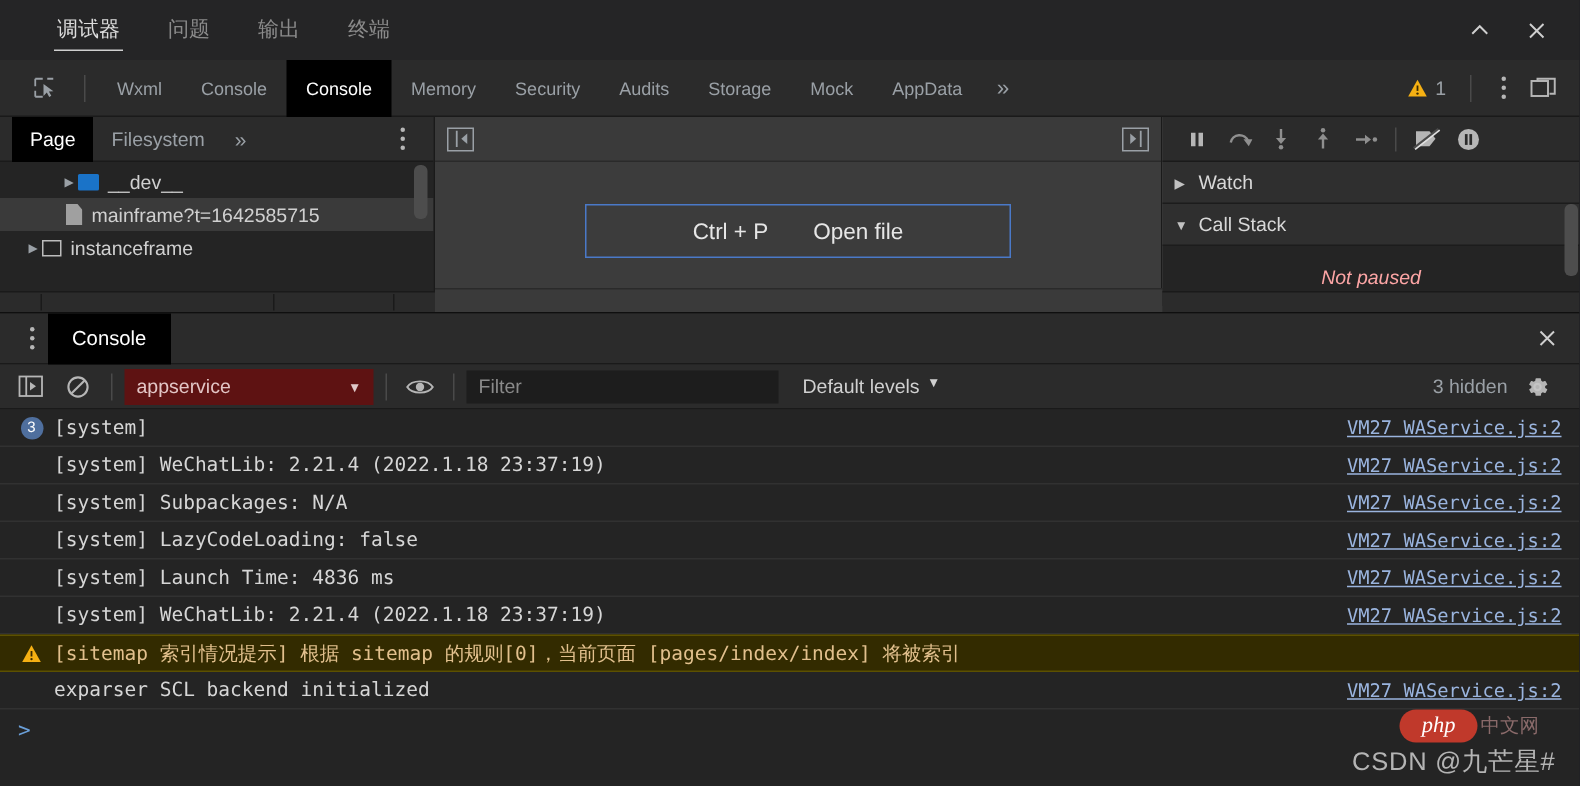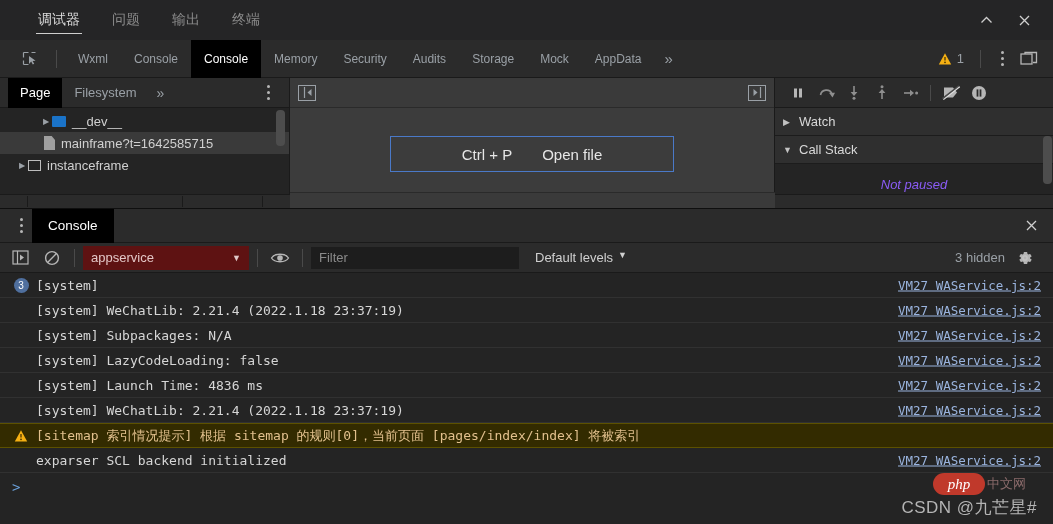--- a/index.html
+++ b/index.html
@@ -158,21 +158,21 @@
   .dbg-btn { width: 26px; height: 24px; display:flex; align-items:center; justify-content:center; cursor: default; }
   .dbg-div { width:1px; height:16px; background:#4a4a4a; margin: 0 5px; }
   .dbg-sec {
     height: 28px; display: flex; align-items: center; gap: 6px;
     background: #2f2f2f; border-bottom: 1px solid #1c1c1c;
     padding-left: 8px; font-size: 13px; color: #d8d8d8; cursor: default;
   }
   .caret { color: #c2c2c2; font-size: 9px; display:inline-block; width: 10px; }
   .notpaused {
     height: 40px; display: flex; align-items: center; justify-content: center;
-    color: #8b5cf6; font-size: 13px; font-style: italic; background: #242424;
+    color: #fca5a5; font-size: 13px; font-style: italic; background: #242424;
   }
   .dbg-scroll {
     position: absolute; right: 1px; top: 58px; width: 9px; height: 48px;
     background: #4d4d4d; border-radius: 4px;
   }
   .dbg-foot {
     position: absolute; left:0; bottom: 0; width: 278px; height: 14px;
     background: #2b2b2b; border-top: 1px solid #1a1a1a;
   }
 

